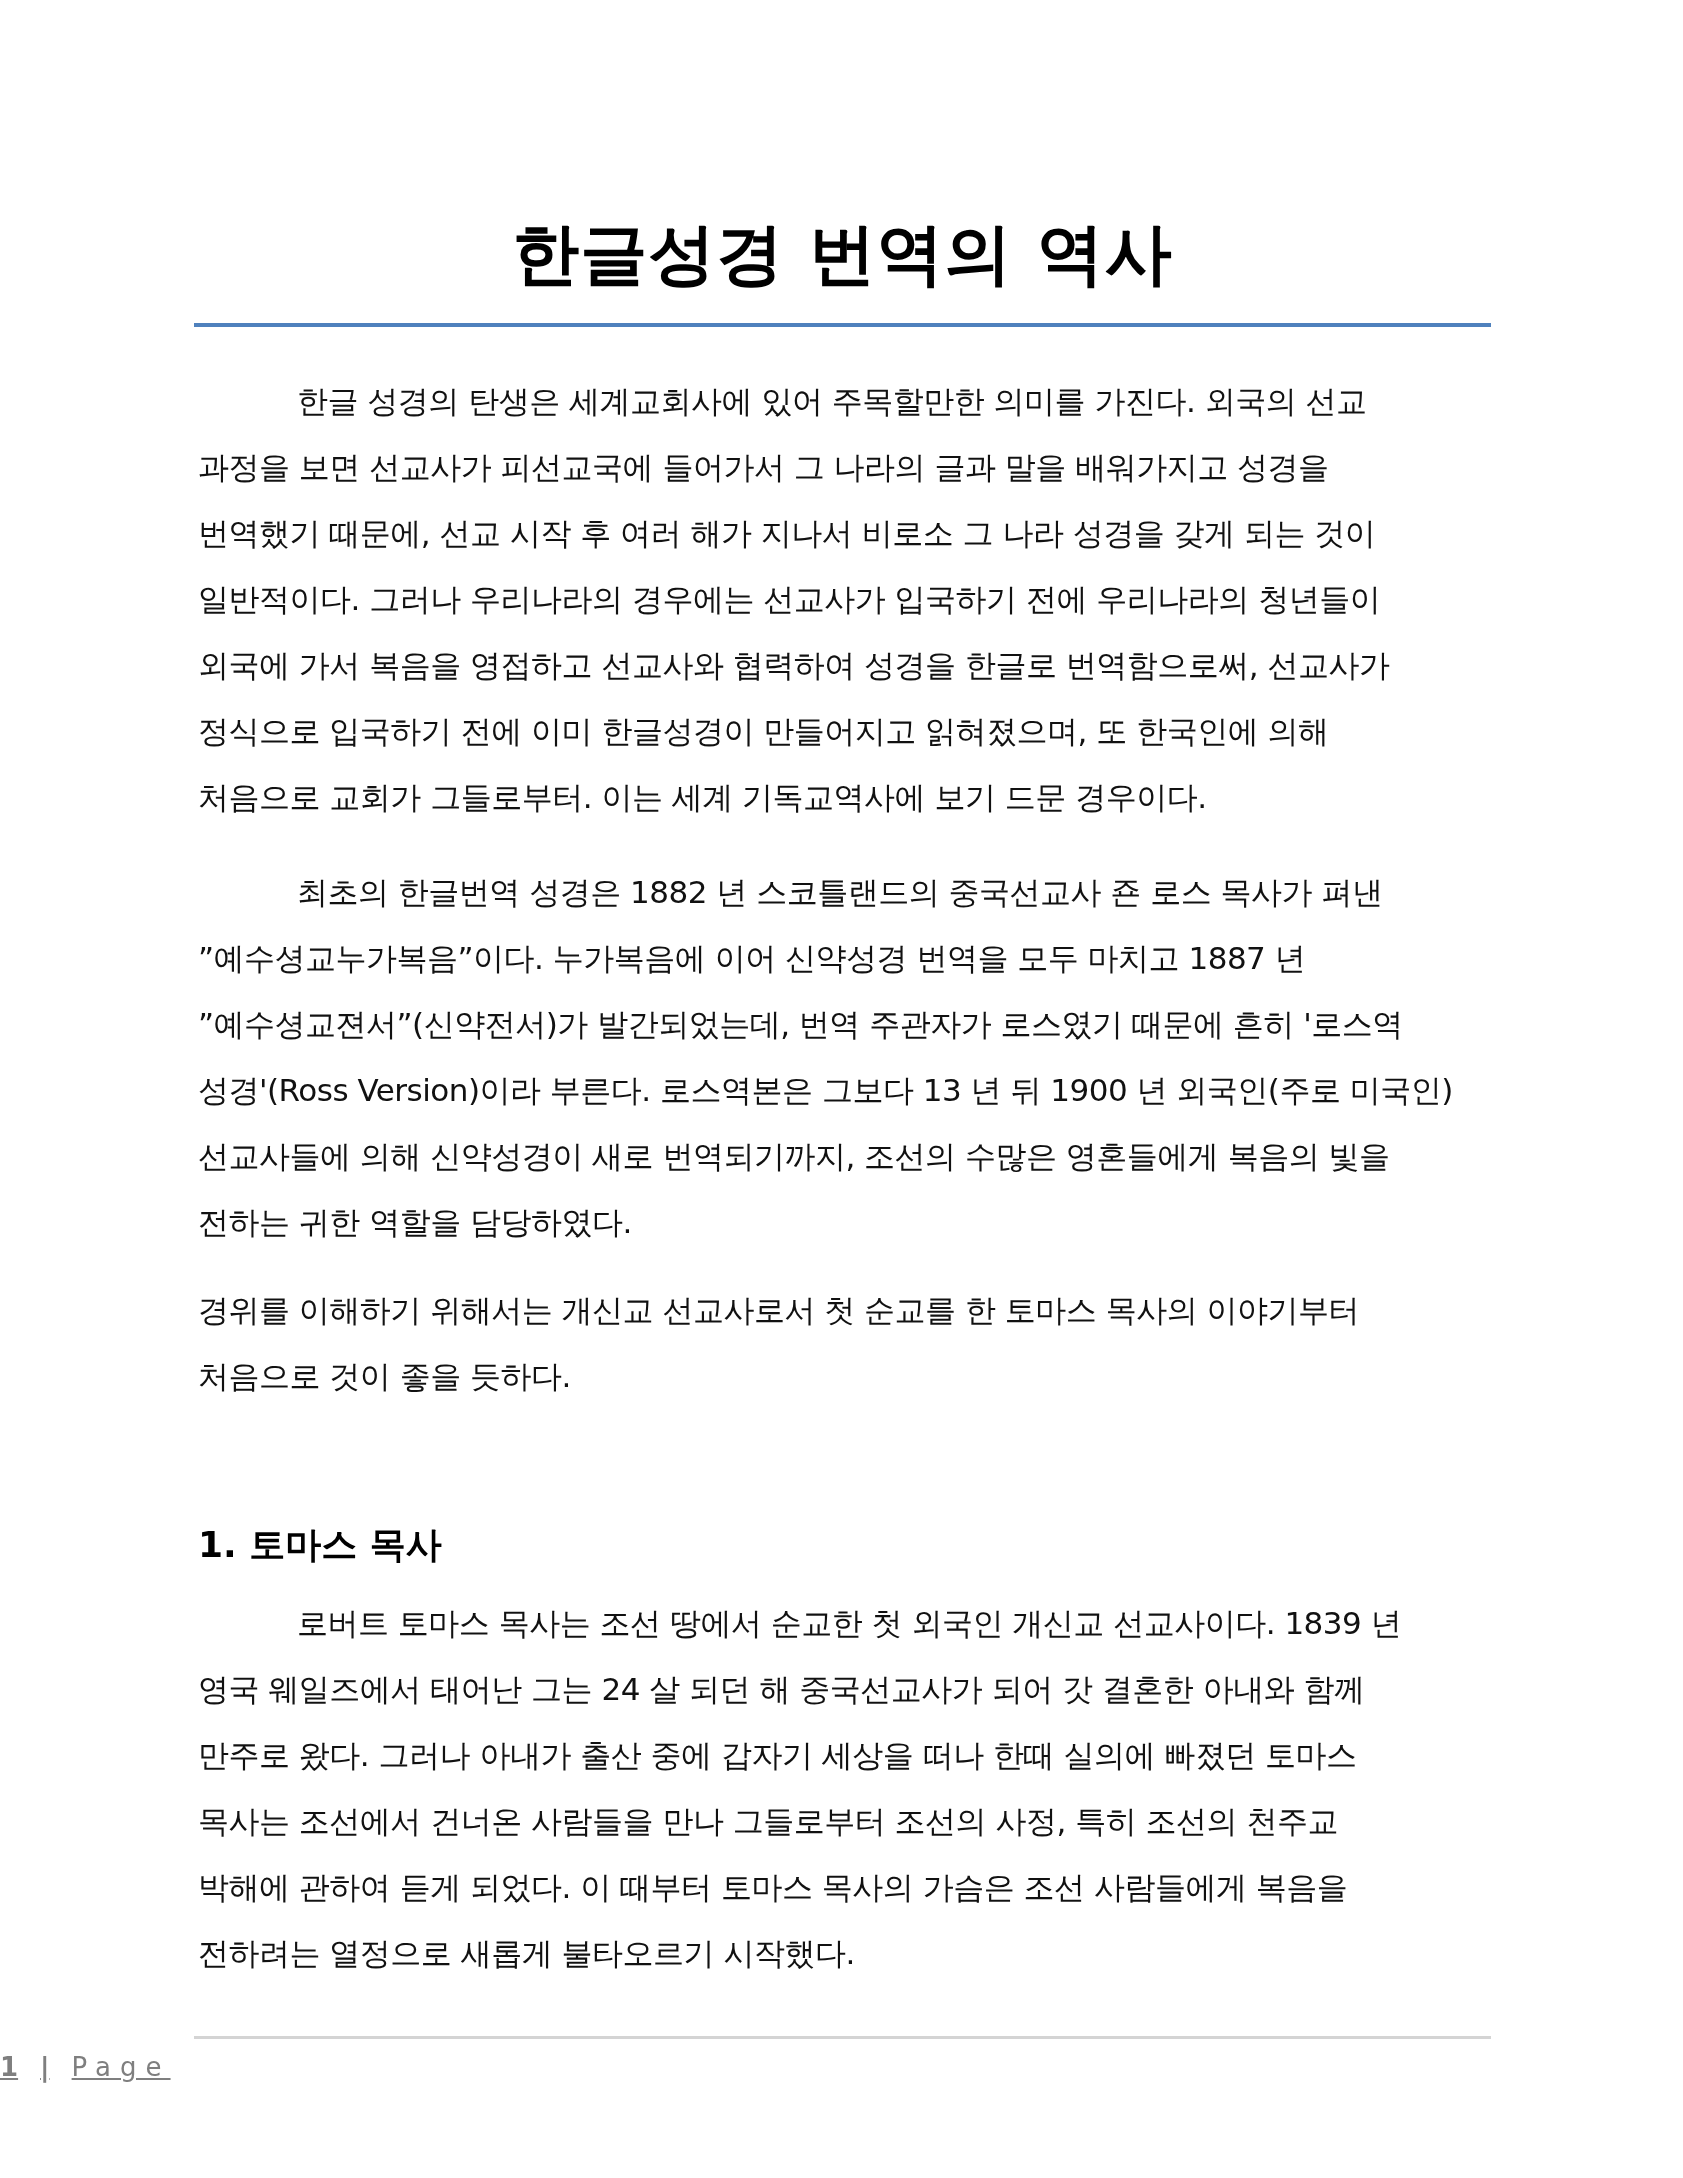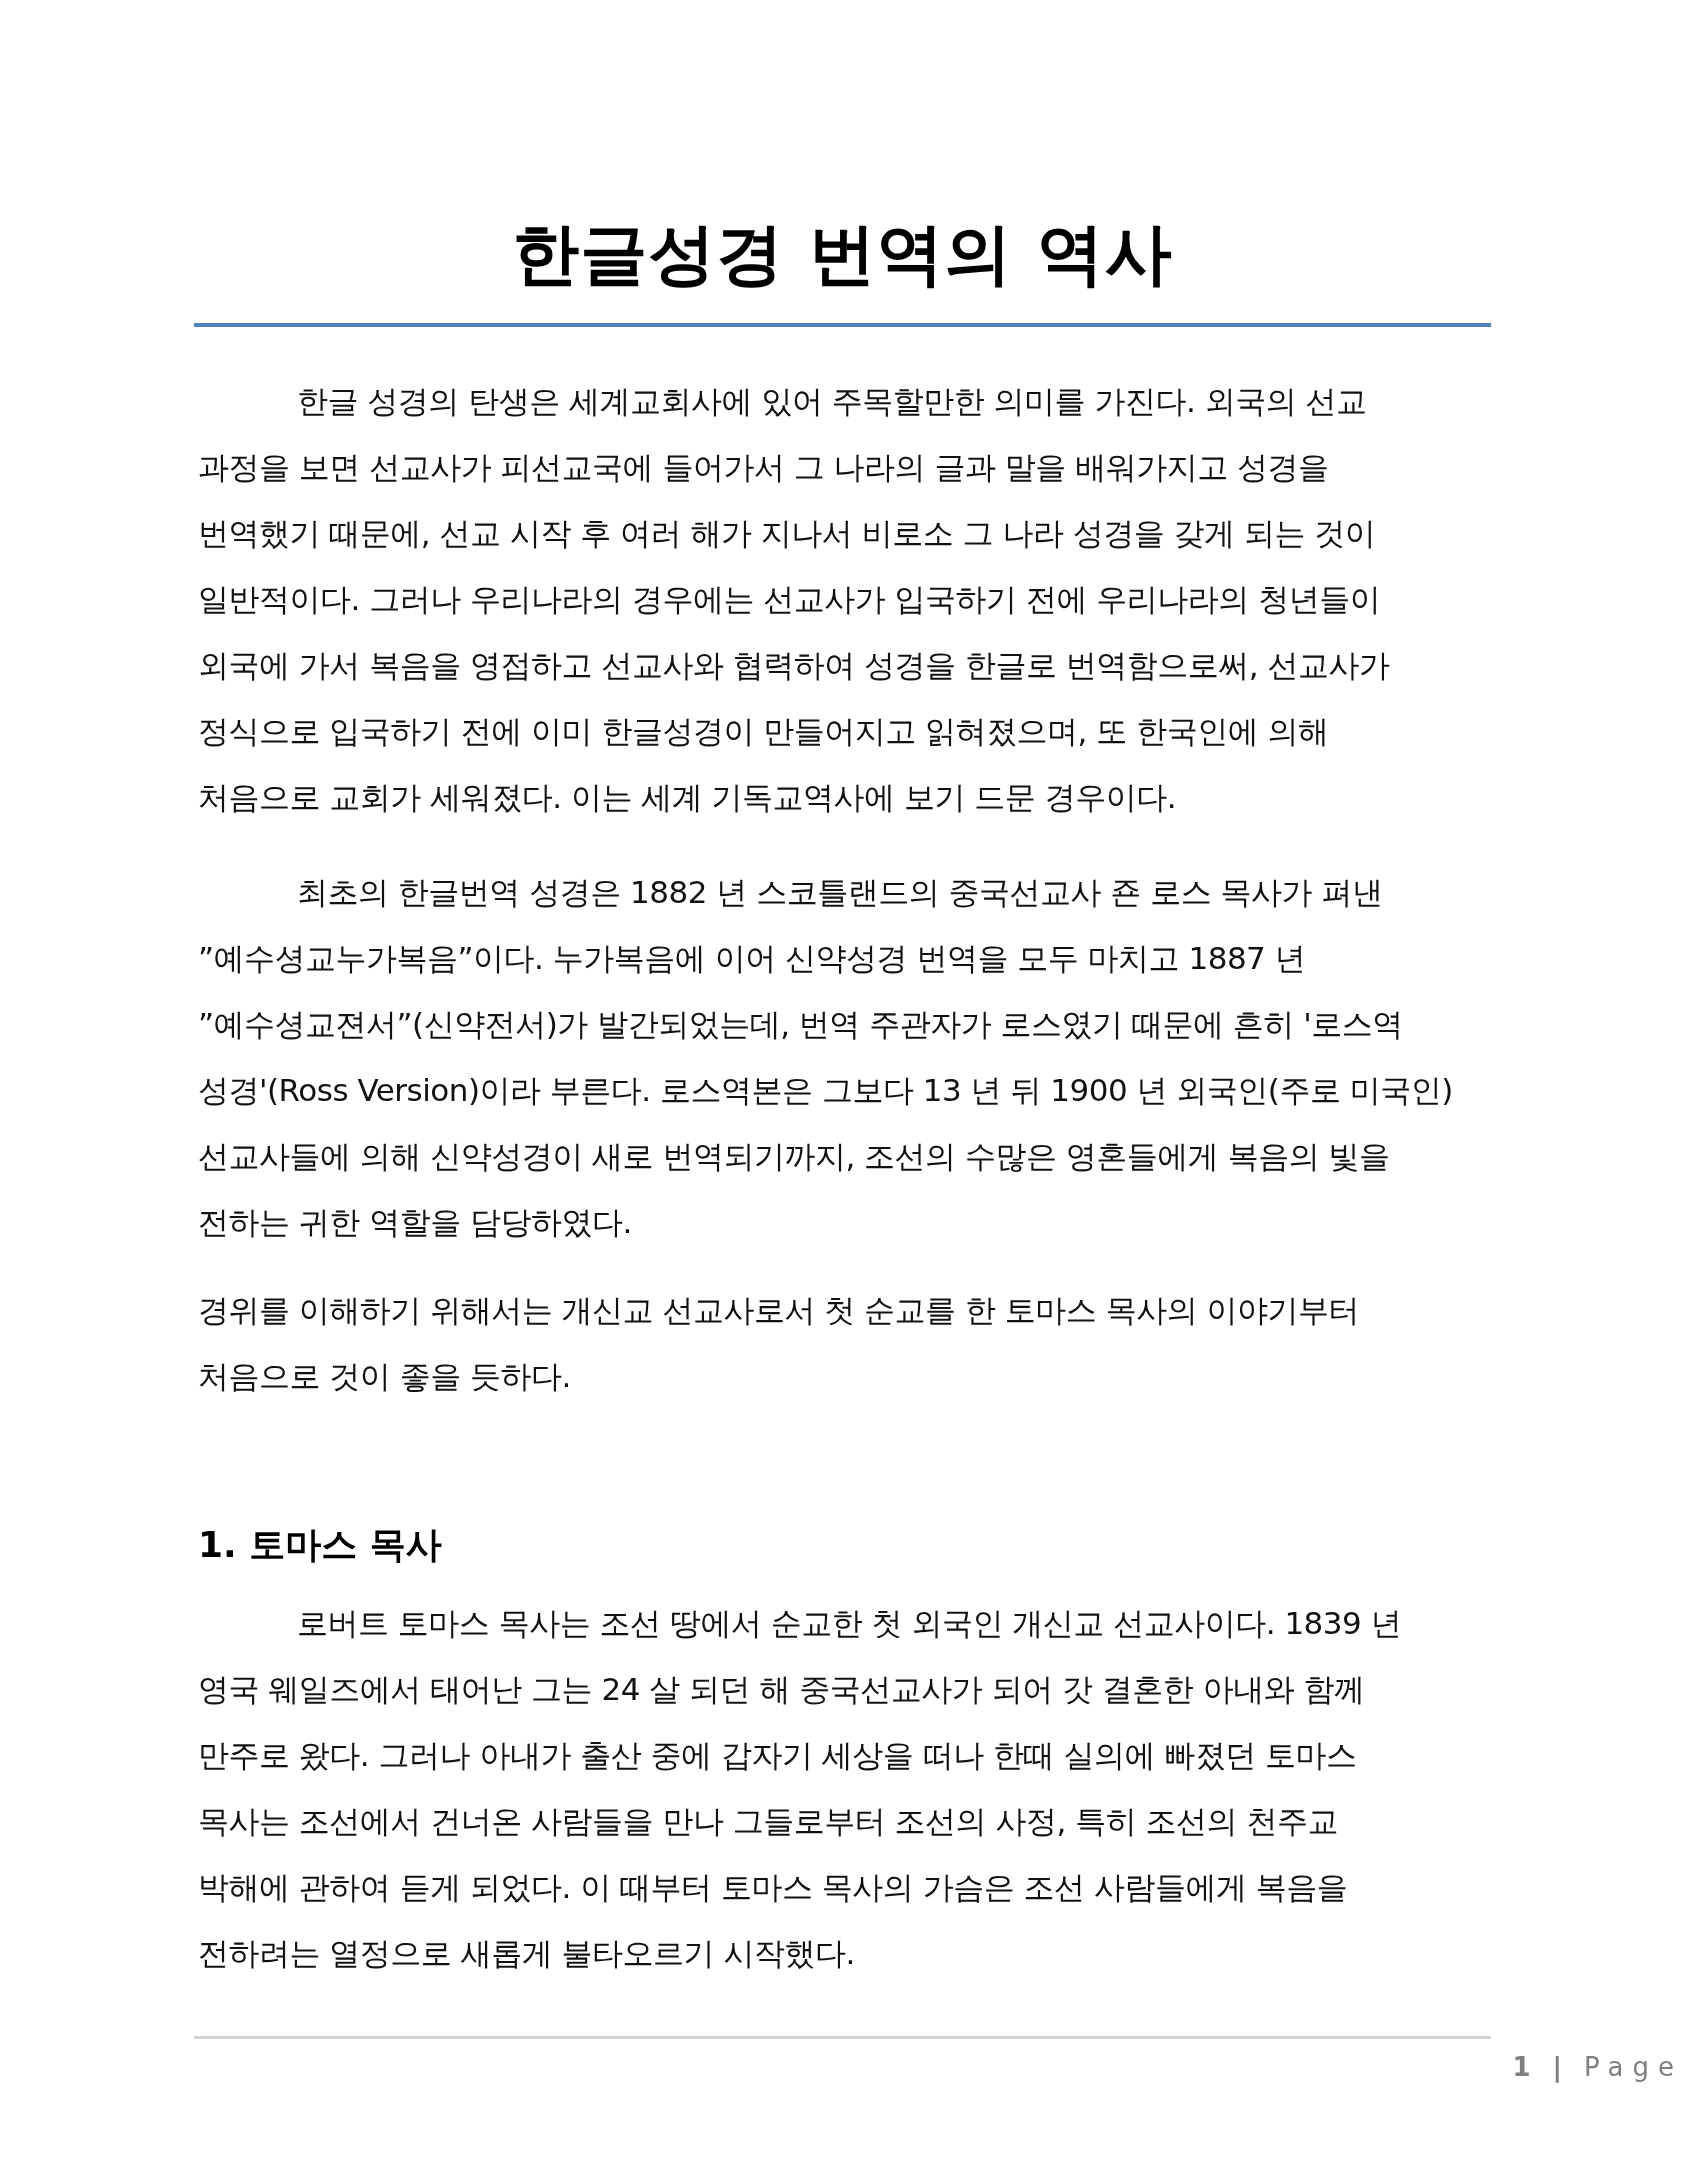--- a/index.html
+++ b/index.html
@@ -27,43 +27,43 @@
     .heading {
       position: absolute; left: 198px; top: 1515px;
       font-family: "DejaVu Sans", sans-serif; font-weight: bold; font-size: 36px; color: #000;
       line-height: 59px;
     }
     .p4 { top: 1590px; }
     .footer-rule {
       position: absolute; left: 194px; width: 1297px; top: 2036px; height: 3px; background: #d4d4d4;
     }
     .footer {
-      position: absolute; left: 0; width: 1683px; top: 2045px; text-align: right;
-      font-family: "DejaVu Sans", sans-serif; font-size: 26px; color: #7f7f7f; line-height: 44px;
+      position: absolute; left: 0; width: 1683px; top: 2045px; text-align: left;
+      font-family: "DejaVu Sans", sans-serif; font-size: 26px; color: #7f7f7f; line-height: 44px; text-decoration: underline;
     }
     .footer .num { font-weight: bold; color: #7f7f7f; }
     .footer .sep { font-weight: bold; color: #7f7f7f; margin: 0 22px; }
     .footer .word { letter-spacing: 9px; }
   </style>
 </head>
 <body>
 
 <div class="page">
 
   <div class="title">한글성경 번역의 역사</div>
   <div class="title-rule"></div>
 
   <div class="body-text p1">
     <span class="line indent">한글 성경의 탄생은 세계교회사에 있어 주목할만한 의미를 가진다. 외국의 선교</span>
     <span class="line">과정을 보면 선교사가 피선교국에 들어가서 그 나라의 글과 말을 배워가지고 성경을</span>
     <span class="line">번역했기 때문에, 선교 시작 후 여러 해가 지나서 비로소 그 나라 성경을 갖게 되는 것이</span>
     <span class="line">일반적이다. 그러나 우리나라의 경우에는 선교사가 입국하기 전에 우리나라의 청년들이</span>
     <span class="line">외국에 가서 복음을 영접하고 선교사와 협력하여 성경을 한글로 번역함으로써, 선교사가</span>
     <span class="line">정식으로 입국하기 전에 이미 한글성경이 만들어지고 읽혀졌으며, 또 한국인에 의해</span>
-    <span class="line">처음으로 교회가 세워졌다. 이는 세계 기독교역사에 보기 드문 경우이다.</span>
+    <span class="line">처음으로 교회가 그들로부터. 이는 세계 기독교역사에 보기 드문 경우이다.</span>
   </div>
 
   <div class="body-text p2">
     <span class="line indent">최초의 한글번역 성경은 1882 년 스코틀랜드의 중국선교사 죤 로스 목사가 펴낸</span>
     <span class="line">”예수셩교누가복음”이다. 누가복음에 이어 신약성경 번역을 모두 마치고 1887 년</span>
     <span class="line">”예수셩교젼서”(신약전서)가 발간되었는데, 번역 주관자가 로스였기 때문에 흔히 '로스역</span>
     <span class="line">성경'(Ross Version)이라 부른다. 로스역본은 그보다 13 년 뒤 1900 년 외국인(주로 미국인)</span>
     <span class="line">선교사들에 의해 신약성경이 새로 번역되기까지, 조선의 수많은 영혼들에게 복음의 빛을</span>
     <span class="line">전하는 귀한 역할을 담당하였다.</span>
   </div>

